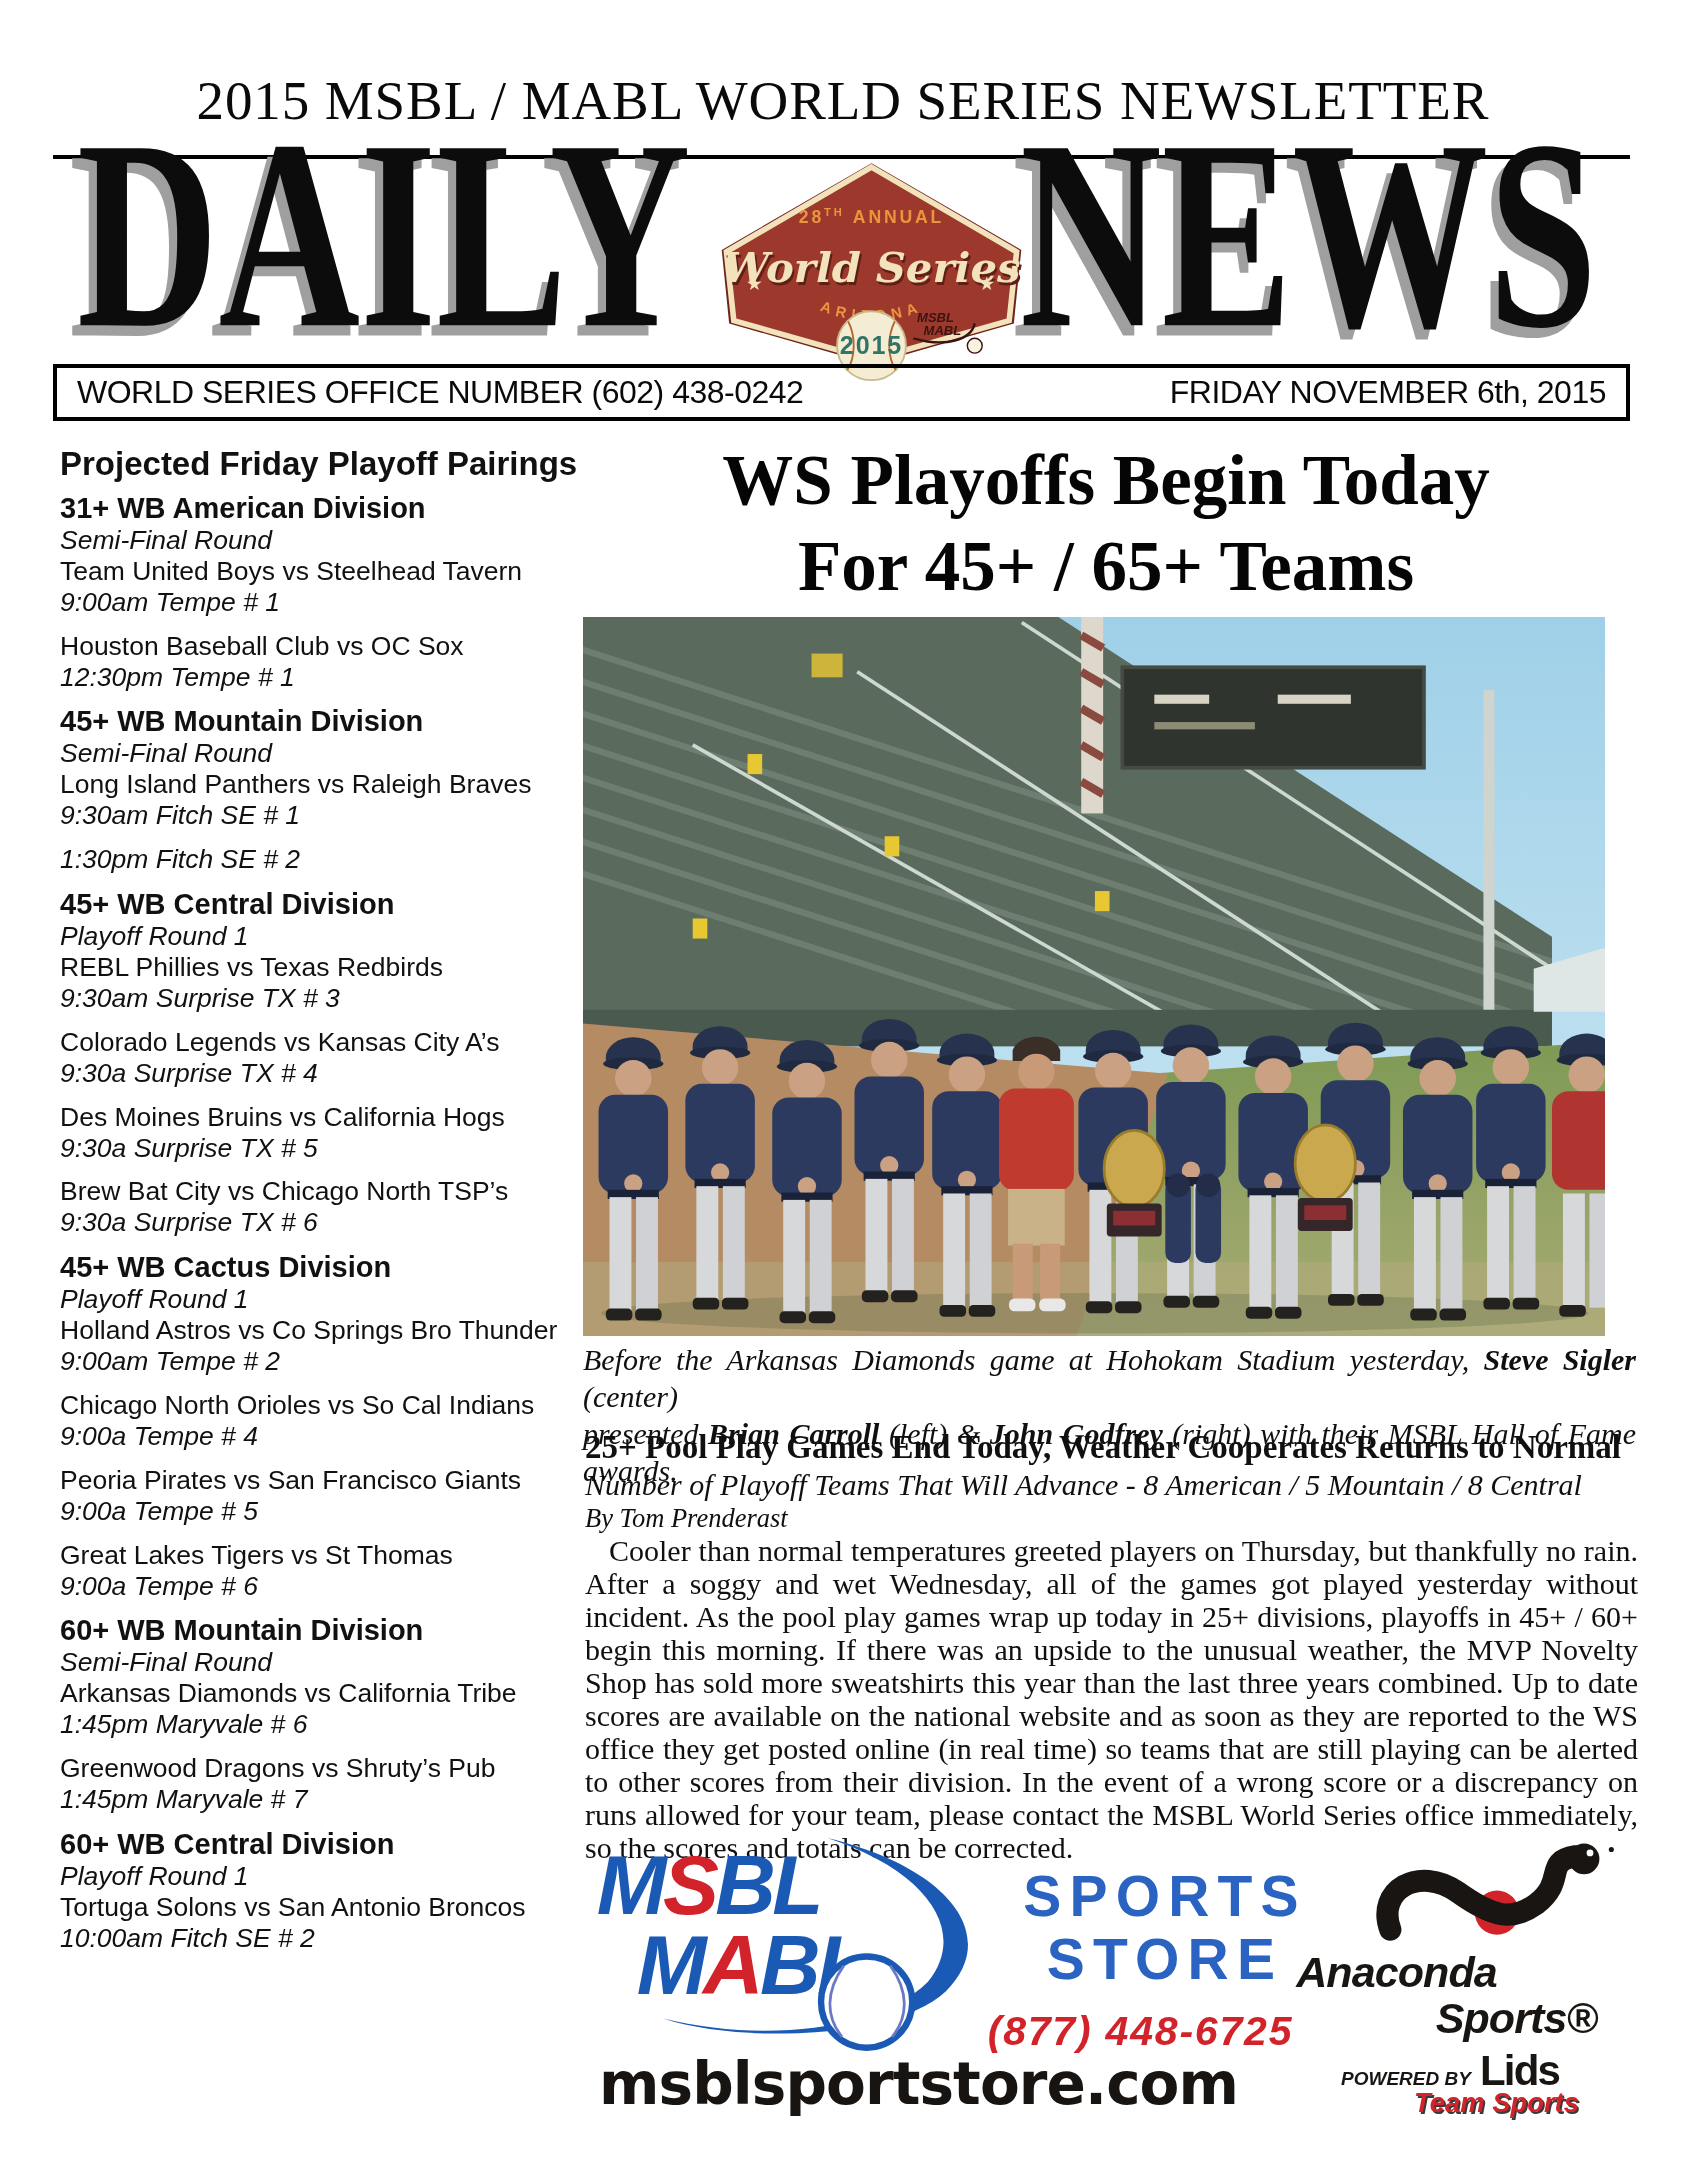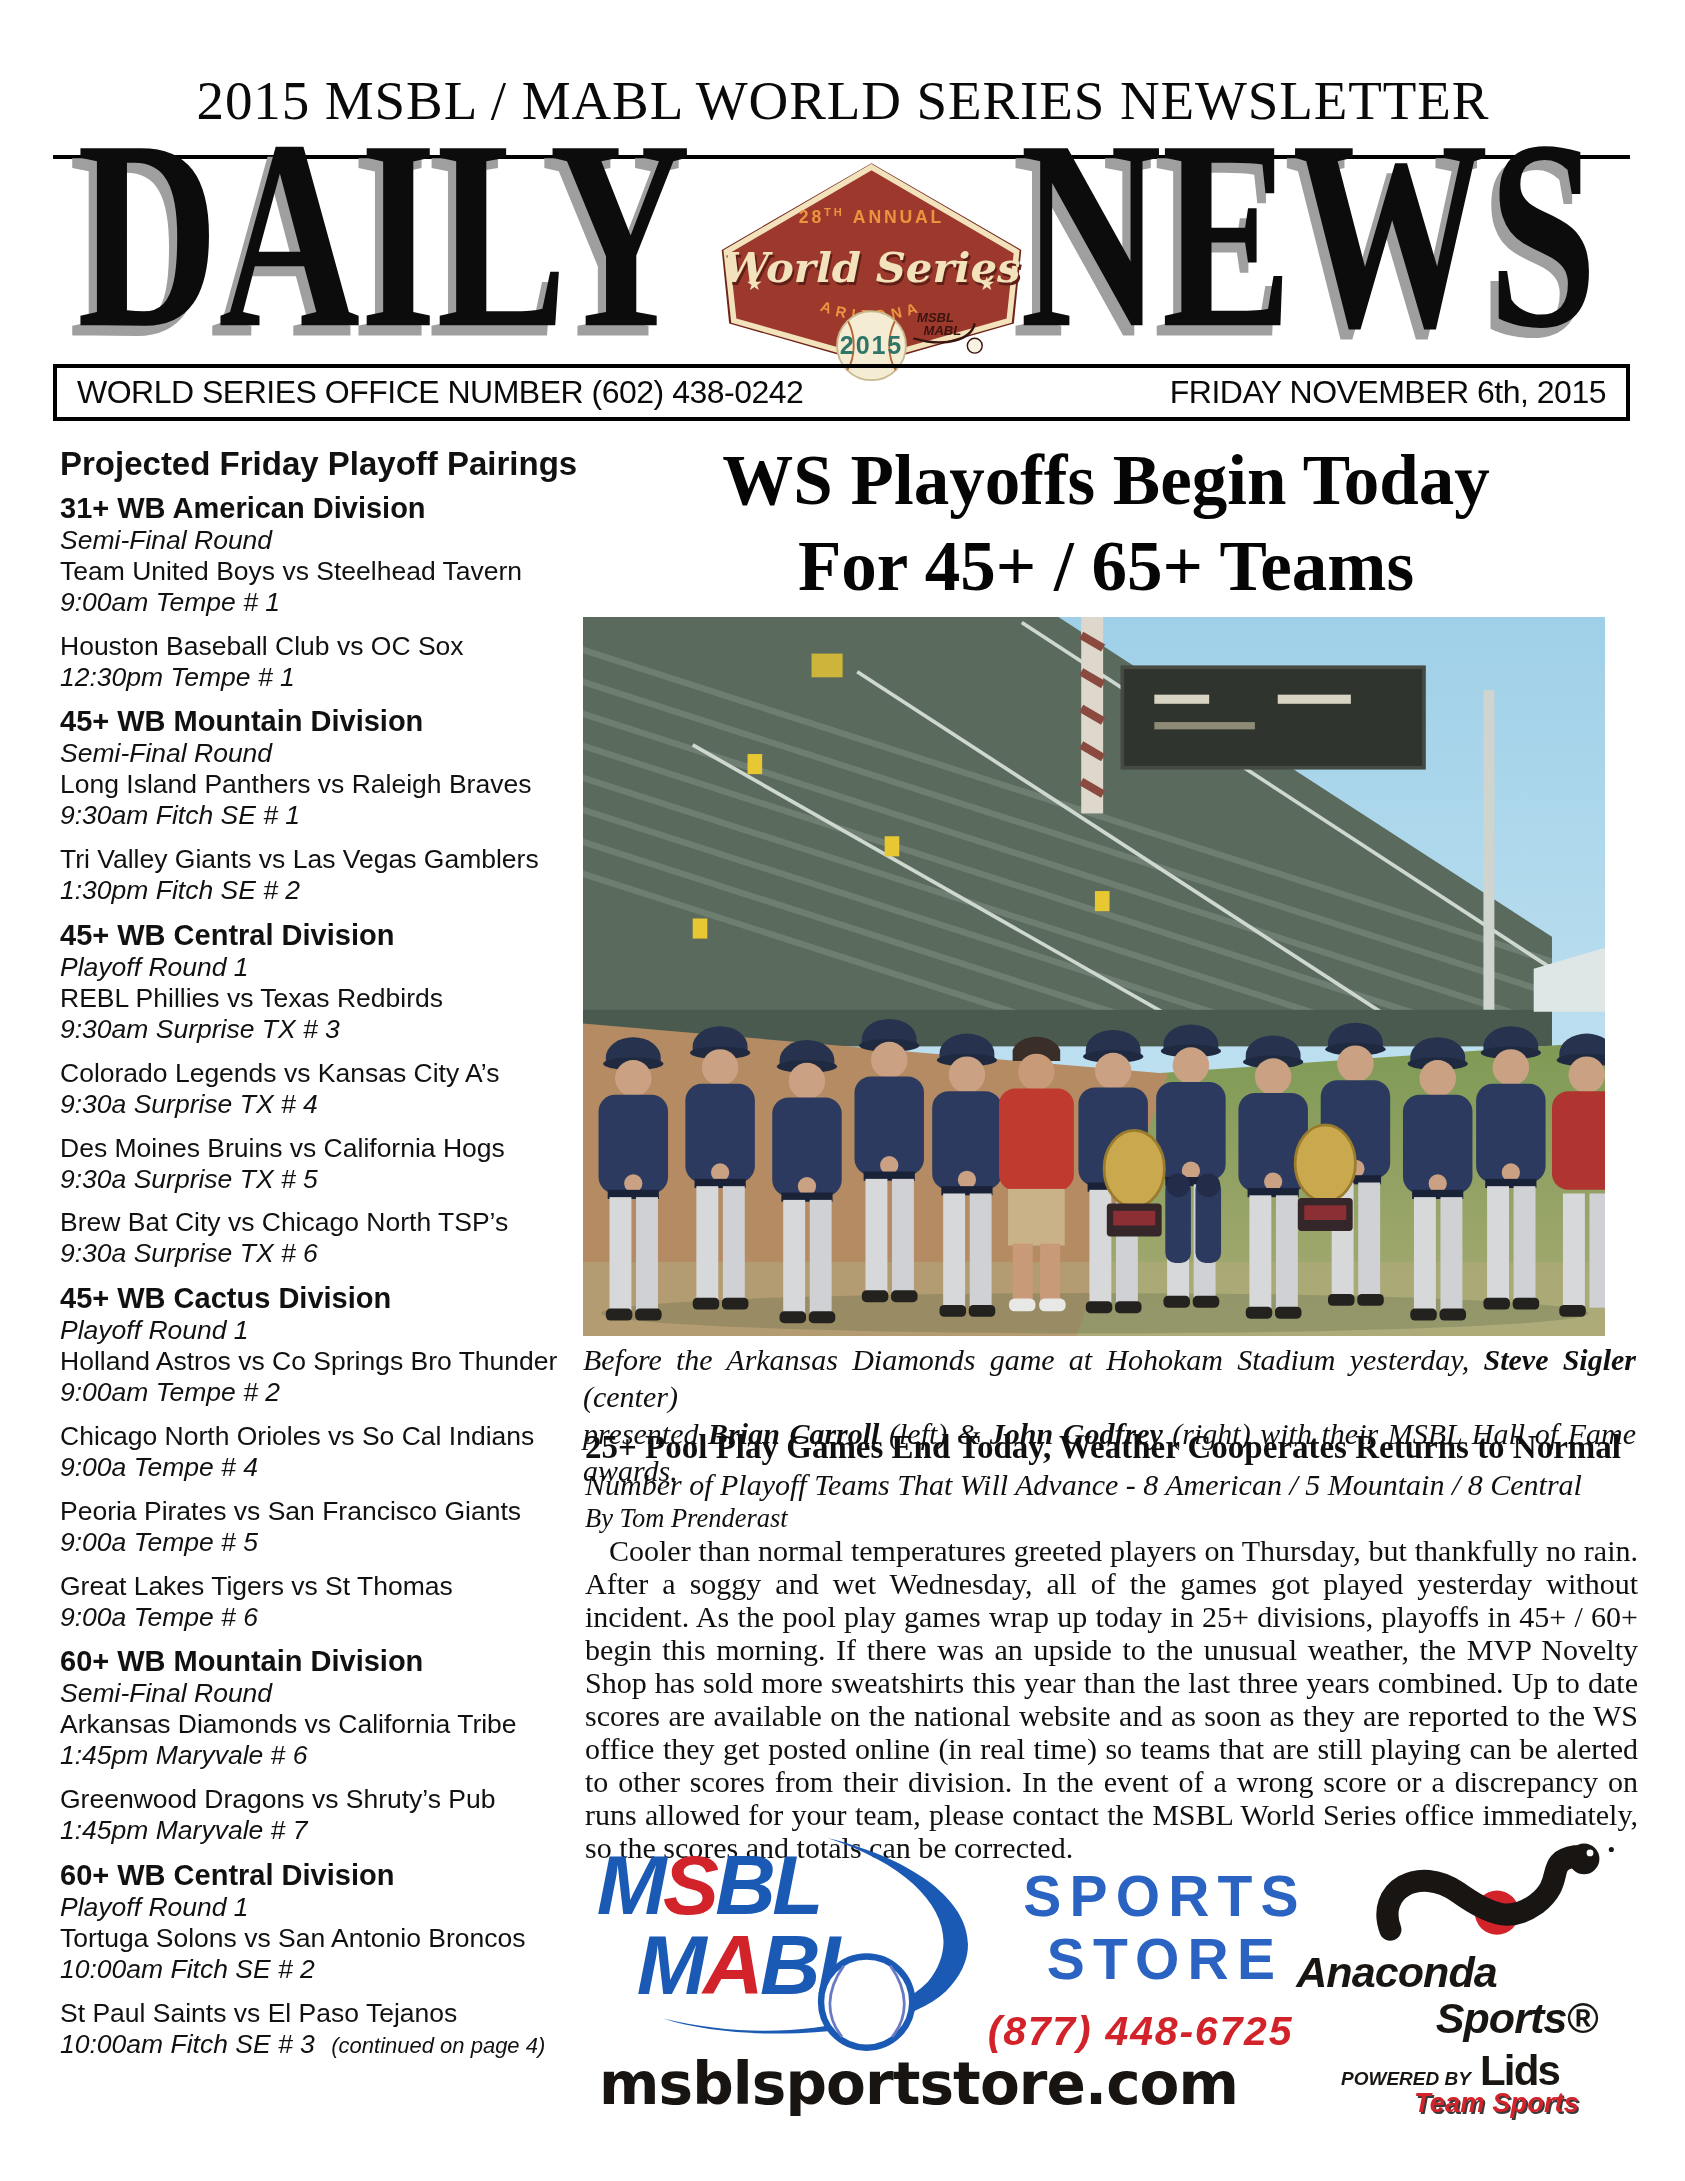--- a/index.html
+++ b/index.html
@@ -129,21 +129,20 @@
     </div>
 
     <div class="sec">
       <div class="sec-name">45+ WB Mountain Division</div>
       <div class="sec-round">Semi-Final Round</div>
       <div class="game">
         <div class="g-teams">Long Island Panthers vs Raleigh Braves</div>
         <div class="g-time">9:30am Fitch SE # 1</div>
       </div>
       <div class="game">
-        <div class="g-teams">Tri Valley Giants vs Las Vegas Gamblers</div>
         <div class="g-time">1:30pm Fitch SE # 2</div>
       </div>
     </div>
 
     <div class="sec">
       <div class="sec-name">45+ WB Central Division</div>
       <div class="sec-round">Playoff Round 1</div>
       <div class="game">
         <div class="g-teams">REBL Phillies vs Texas Redbirds</div>
         <div class="g-time">9:30am Surprise TX # 3</div>
@@ -195,26 +194,20 @@
         <div class="g-time">1:45pm Maryvale # 7</div>
       </div>
     </div>
 
     <div class="sec">
       <div class="sec-name">60+ WB Central Division</div>
       <div class="sec-round">Playoff Round 1</div>
       <div class="game">
         <div class="g-teams">Tortuga Solons vs San Antonio Broncos</div>
         <div class="g-time">10:00am Fitch SE # 2</div>
-      </div>
-      <div class="game">
-        <div class="g-teams">St Paul Saints vs El Paso Tejanos</div>
-        <div class="g-time">
-          <span>10:00am Fitch SE # 3</span><span class="cont">(continued on page 4)</span>
-        </div>
       </div>
     </div>
   </div>
 
   <div class="headline">
     <div>WS Playoffs Begin Today</div>
     <div>For 45+ / 65+ Teams</div>
   </div>
 
   <svg class="photo-svg" viewBox="0 0 1118 787" preserveAspectRatio="none" xmlns="http://www.w3.org/2000/svg">

